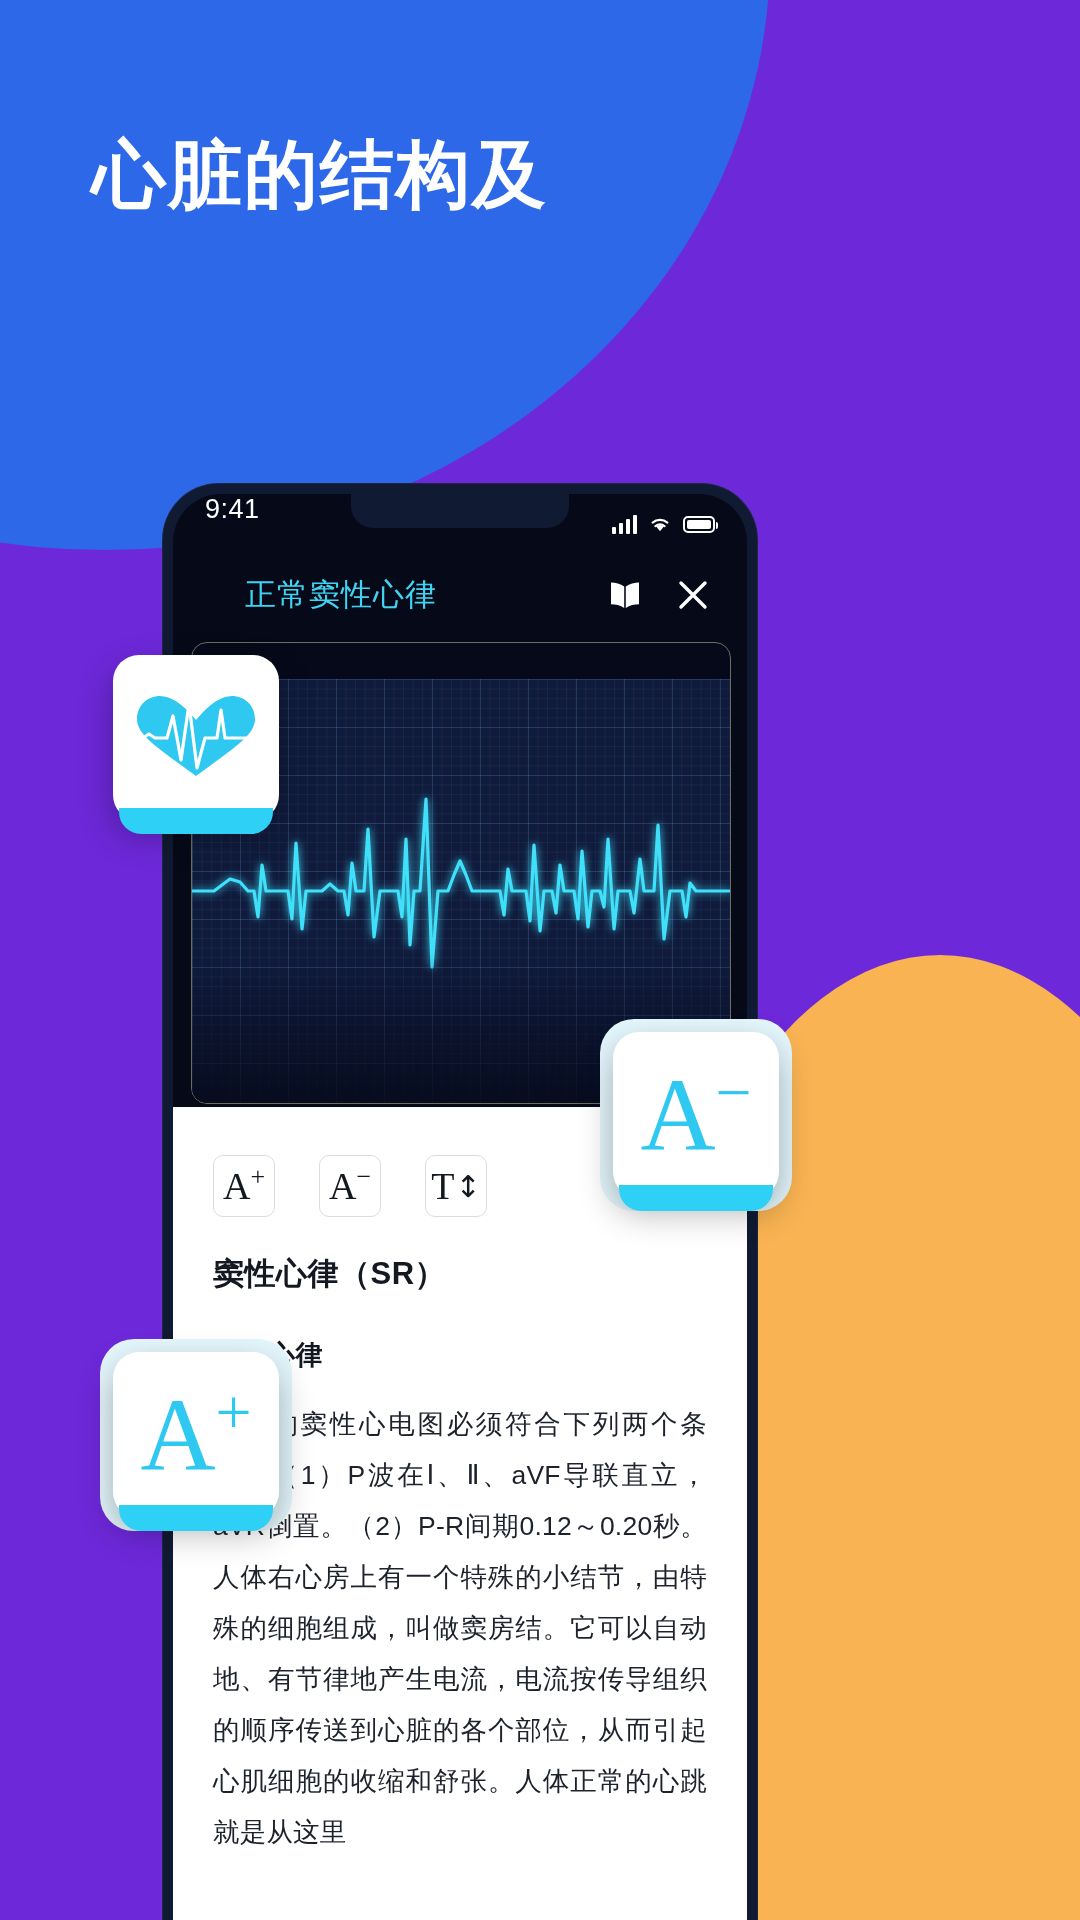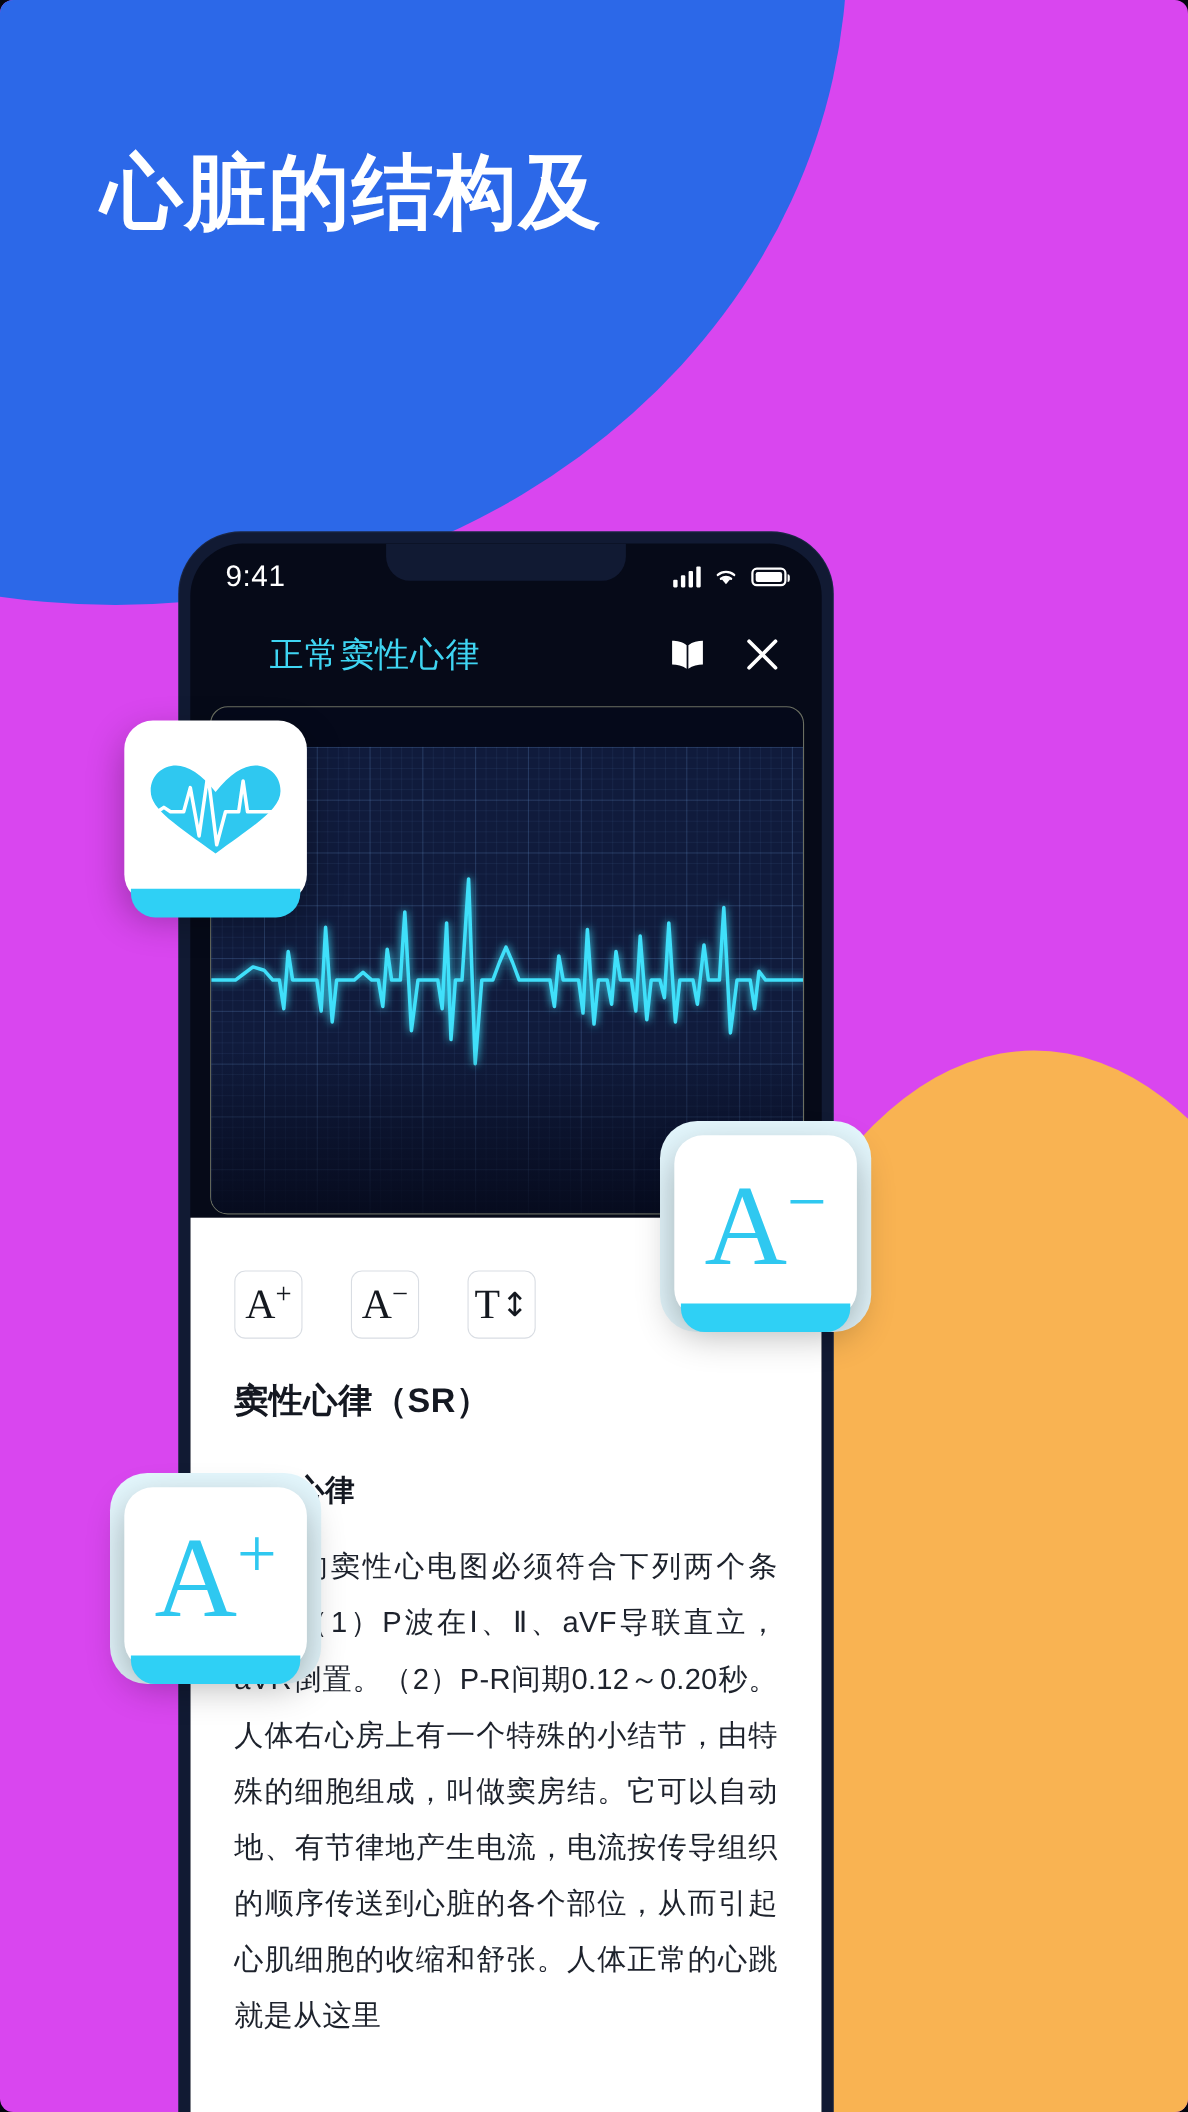--- a/index.html
+++ b/index.html
@@ -3,21 +3,21 @@
 <meta charset="utf-8">
 <style>
   html,body{margin:0;padding:0;}
   body{
     width:1080px;height:1920px;
     background:#04060f;
     font-family:"Liberation Sans","DejaVu Sans",sans-serif;
     overflow:hidden;
     position:relative;
   }
-  .stage{position:absolute;inset:0;overflow:hidden;background:#d946ef;border-radius:12px;}
+  .stage{position:absolute;inset:0;overflow:hidden;background:#6d28d9;}
 
   
   .blue-blob{
     position:absolute;
     left:-560px;top:-640px;
     width:1330px;height:1190px;
     background:#2c68e8;
     border-radius:50%;
     z-index:1;
   }
@@ -67,21 +67,21 @@
     left:50%;transform:translateX(-50%);
     top:0;width:218px;height:34px;
     background:#111a33;
     border-radius:0 0 22px 22px;
     z-index:9;
   }
 
   
   .statusbar{
     position:absolute;top:0;left:0;right:0;height:60px;
-    display:flex;align-items:center;justify-content:space-between;
+    display:flex;justify-content:space-between;
     padding:0 32px;
     box-sizing:border-box;
     z-index:10;
     gap:20px;
   }
   .status-time{color:#fff;font-size:27px;font-weight:500;letter-spacing:.5px;}
   .status-icons{display:flex;align-items:center;gap:11px;}
   .sig{display:flex;align-items:flex-end;gap:3px;height:20px;}
   .sig i{display:block;width:4px;background:#fff;border-radius:1px;}
   .sig i:nth-child(1){height:7px;}

